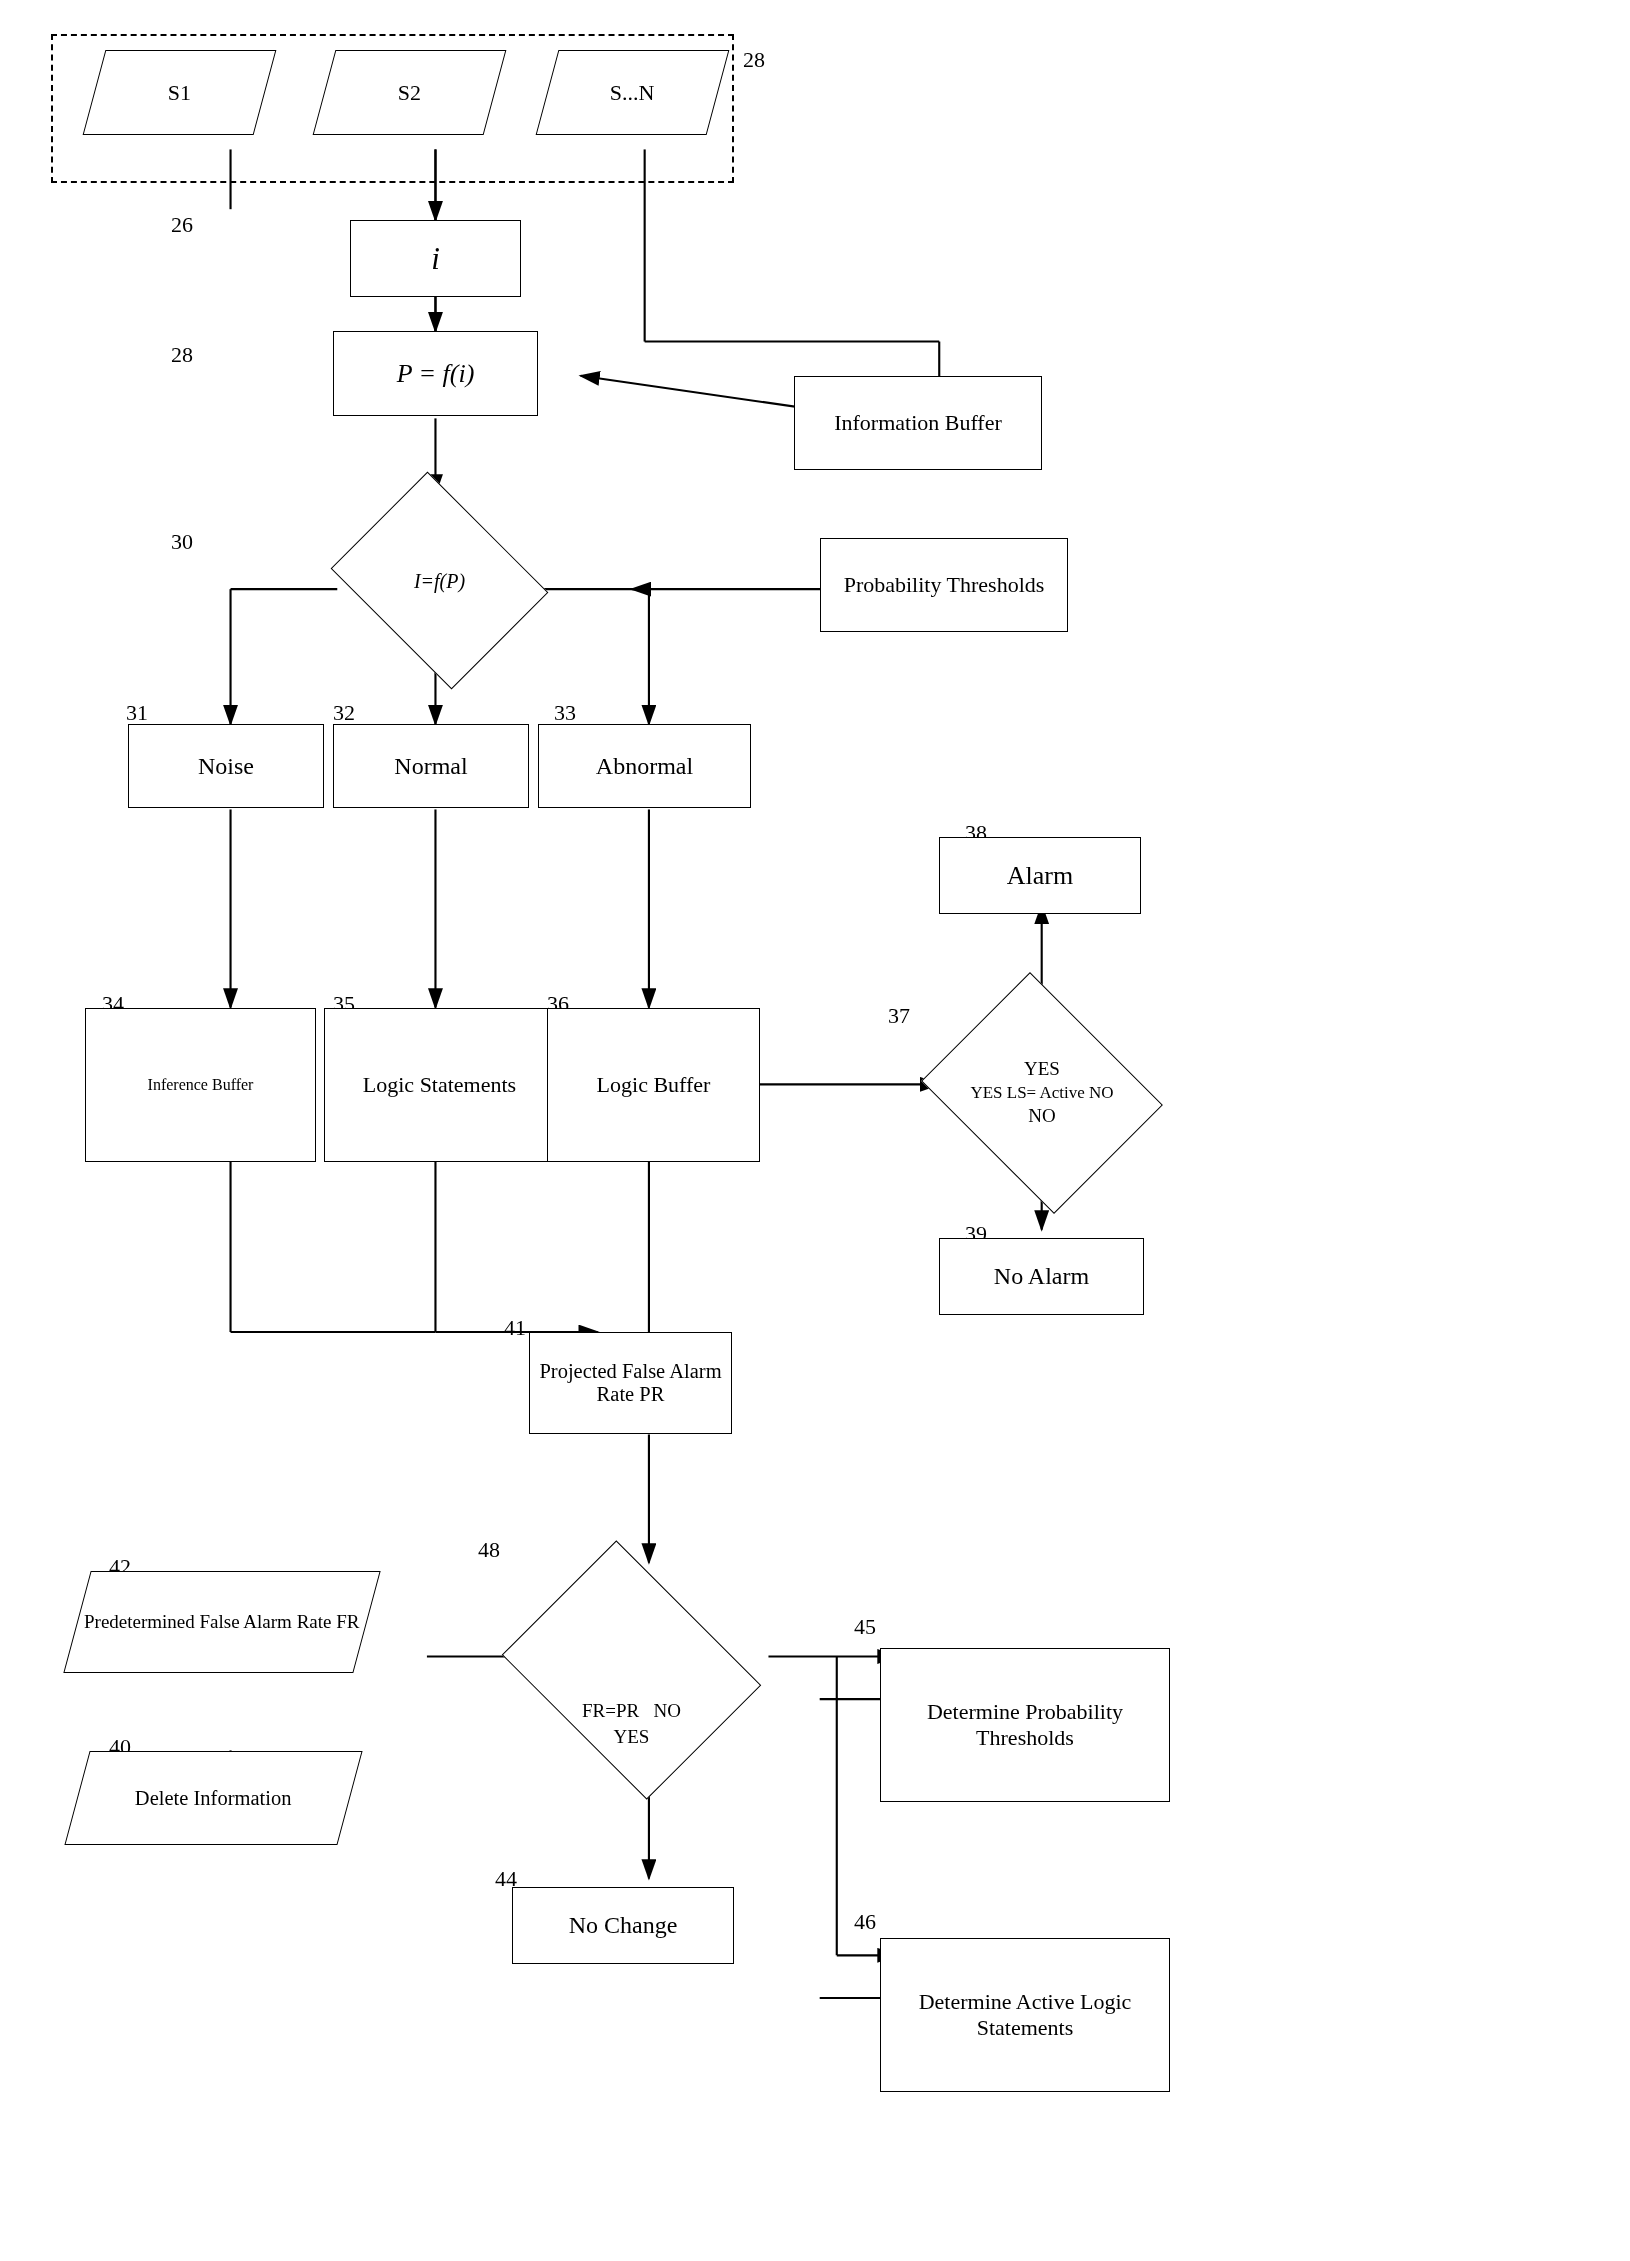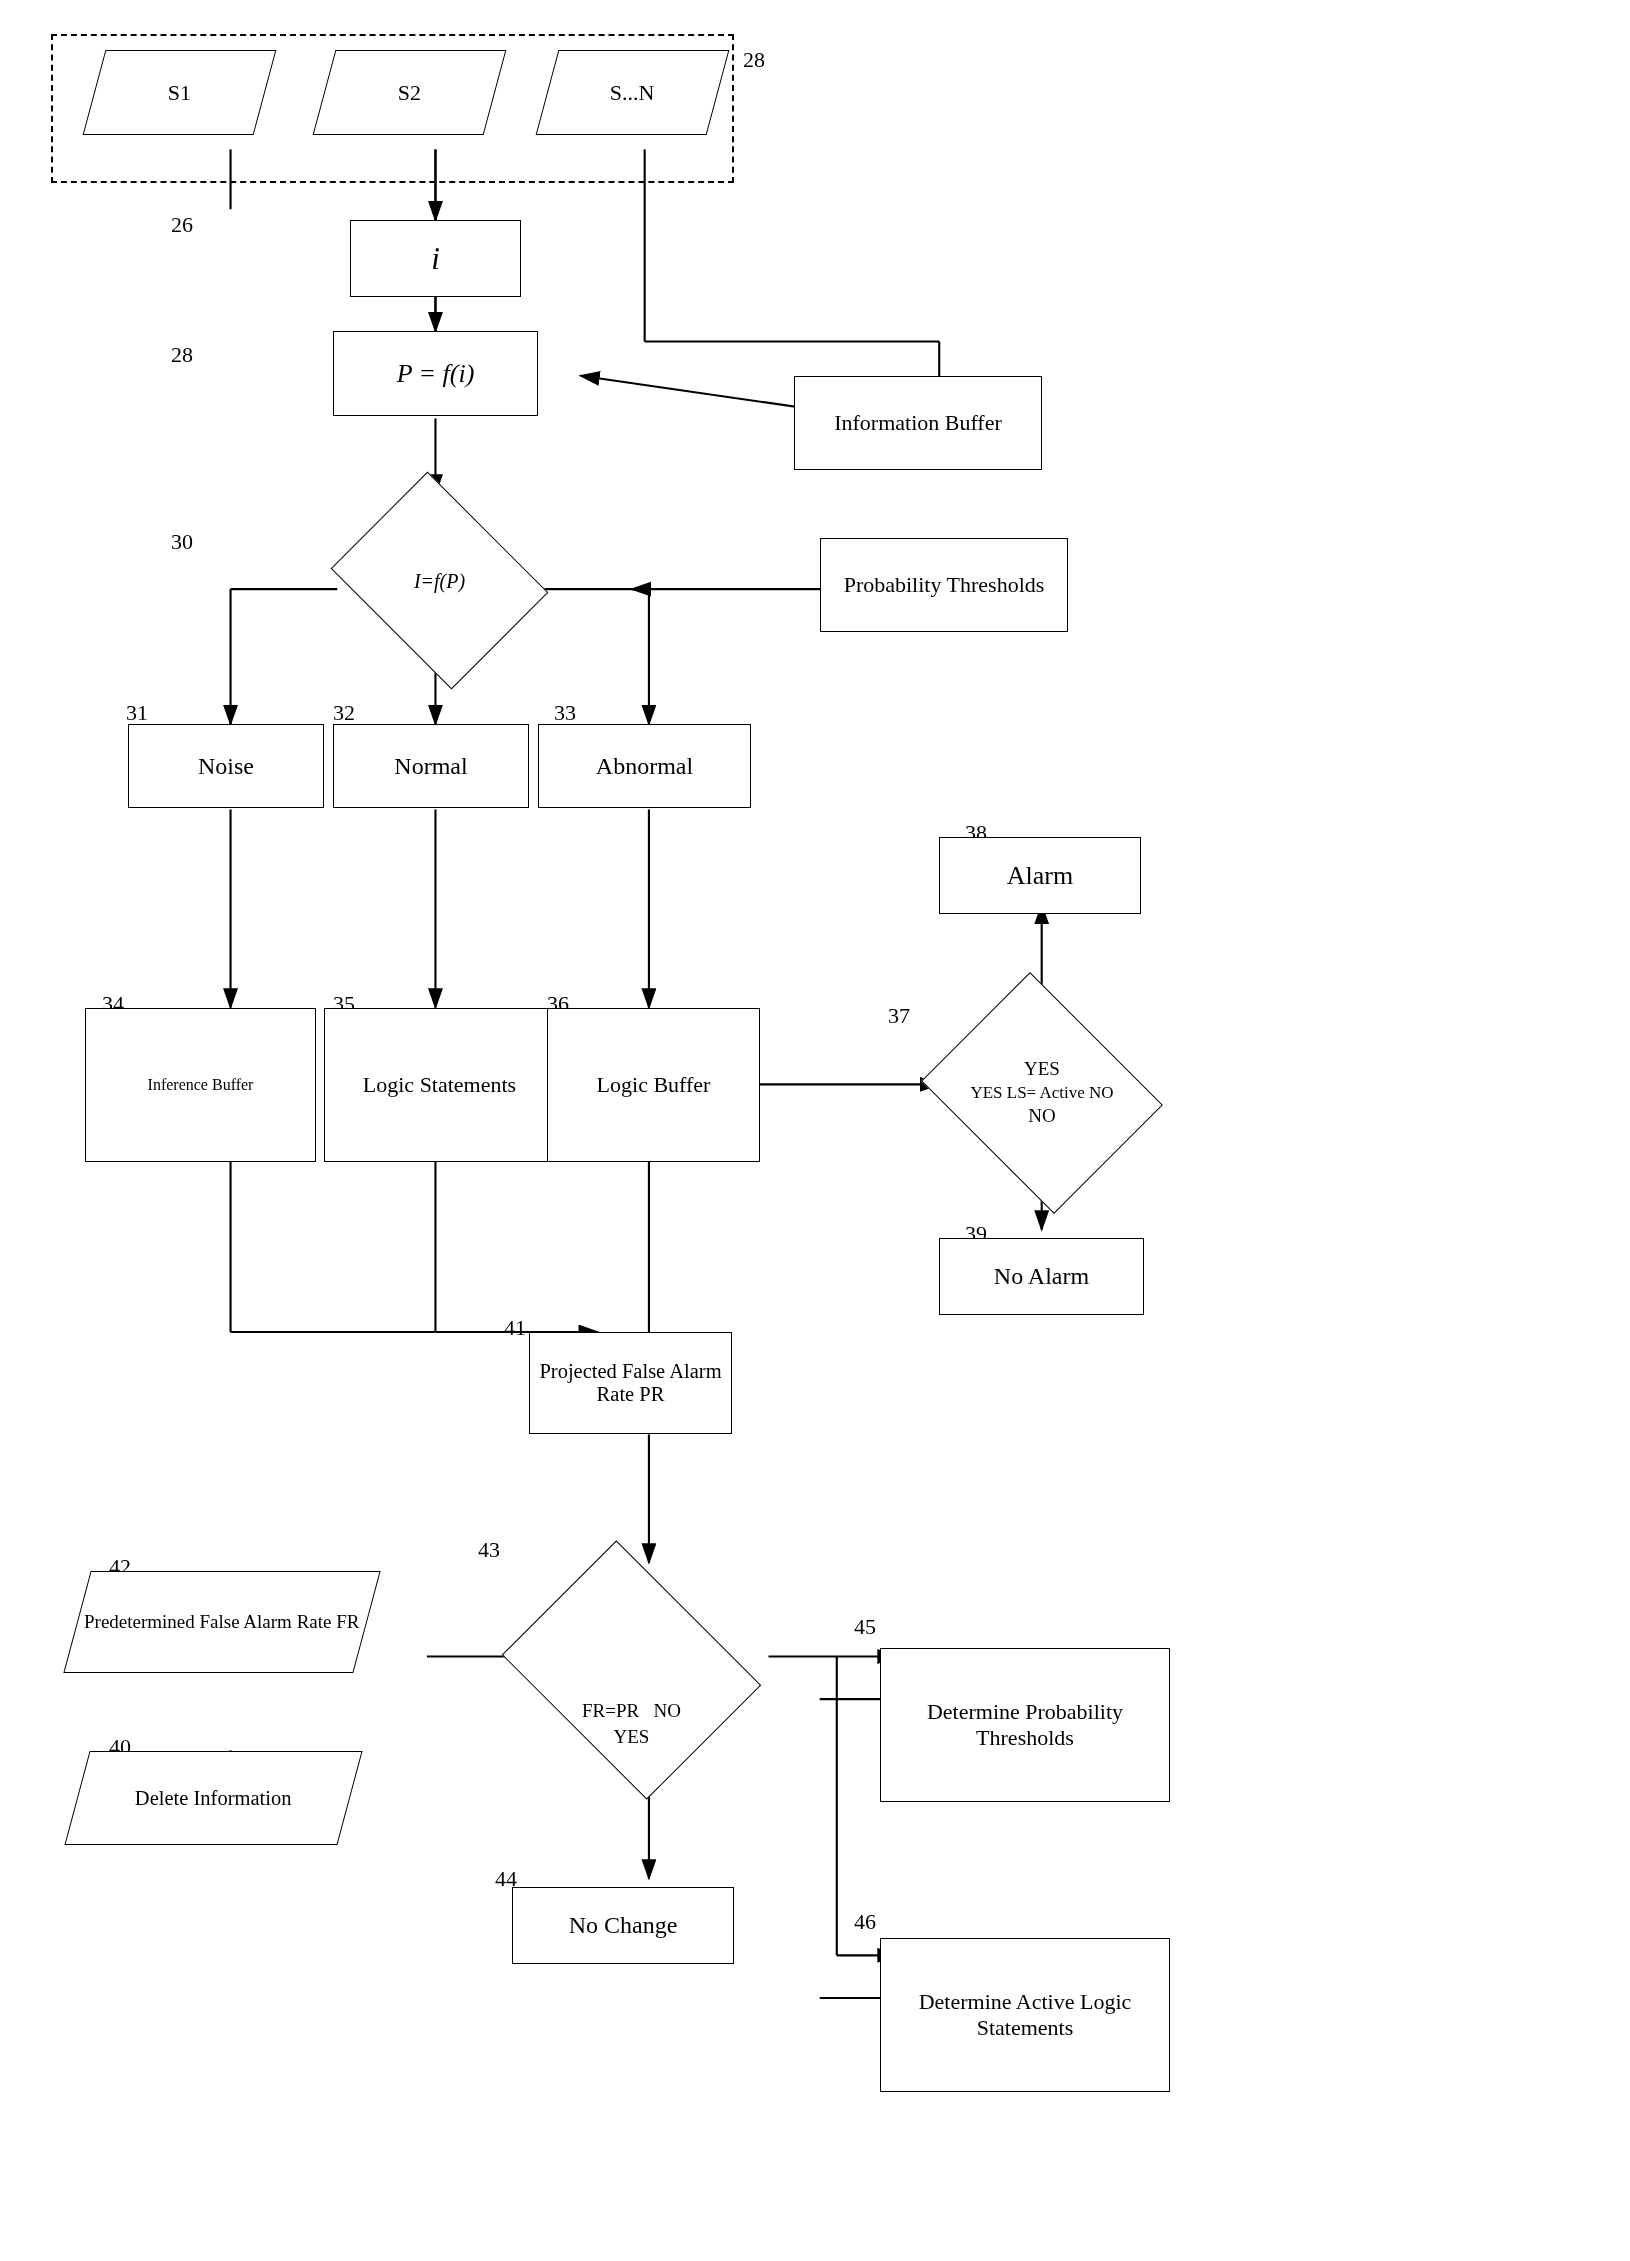--- a/index.html
+++ b/index.html
@@ -293,21 +293,21 @@
   <div class="parallelogram" style="left:77px; top:1571px; width:290px; height:102px; font-size:19px;">
     <span class="parallelogram-text">Predetermined False Alarm Rate FR</span>
   </div>
 
   <div class="ref-label" style="left:109px; top:1734px;">40</div>
 
   <div class="parallelogram" style="left:77px; top:1751px; width:273px; height:94px; font-size:20.5px;">
     <span class="parallelogram-text">Delete Information</span>
   </div>
 
-  <div class="ref-label" style="left:478px; top:1537px;">43</div>
+  <div class="ref-label" style="left:478px; top:1537px;">48</div>
 
   <div class="diamond" style="left:512px; top:1563px; width:239px; height:188px;align-items:flex-end;">
     <div class="diamond-inner" style="width:205px; height:162px;"></div>
     <div class="diamond-text" style="font-size:19px; line-height:1.4;">
       <div>FR=PR &nbsp; NO</div>
       <div>YES</div>
     </div>
   </div>
 
   <div class="ref-label" style="left:495px; top:1866px;">44</div>

